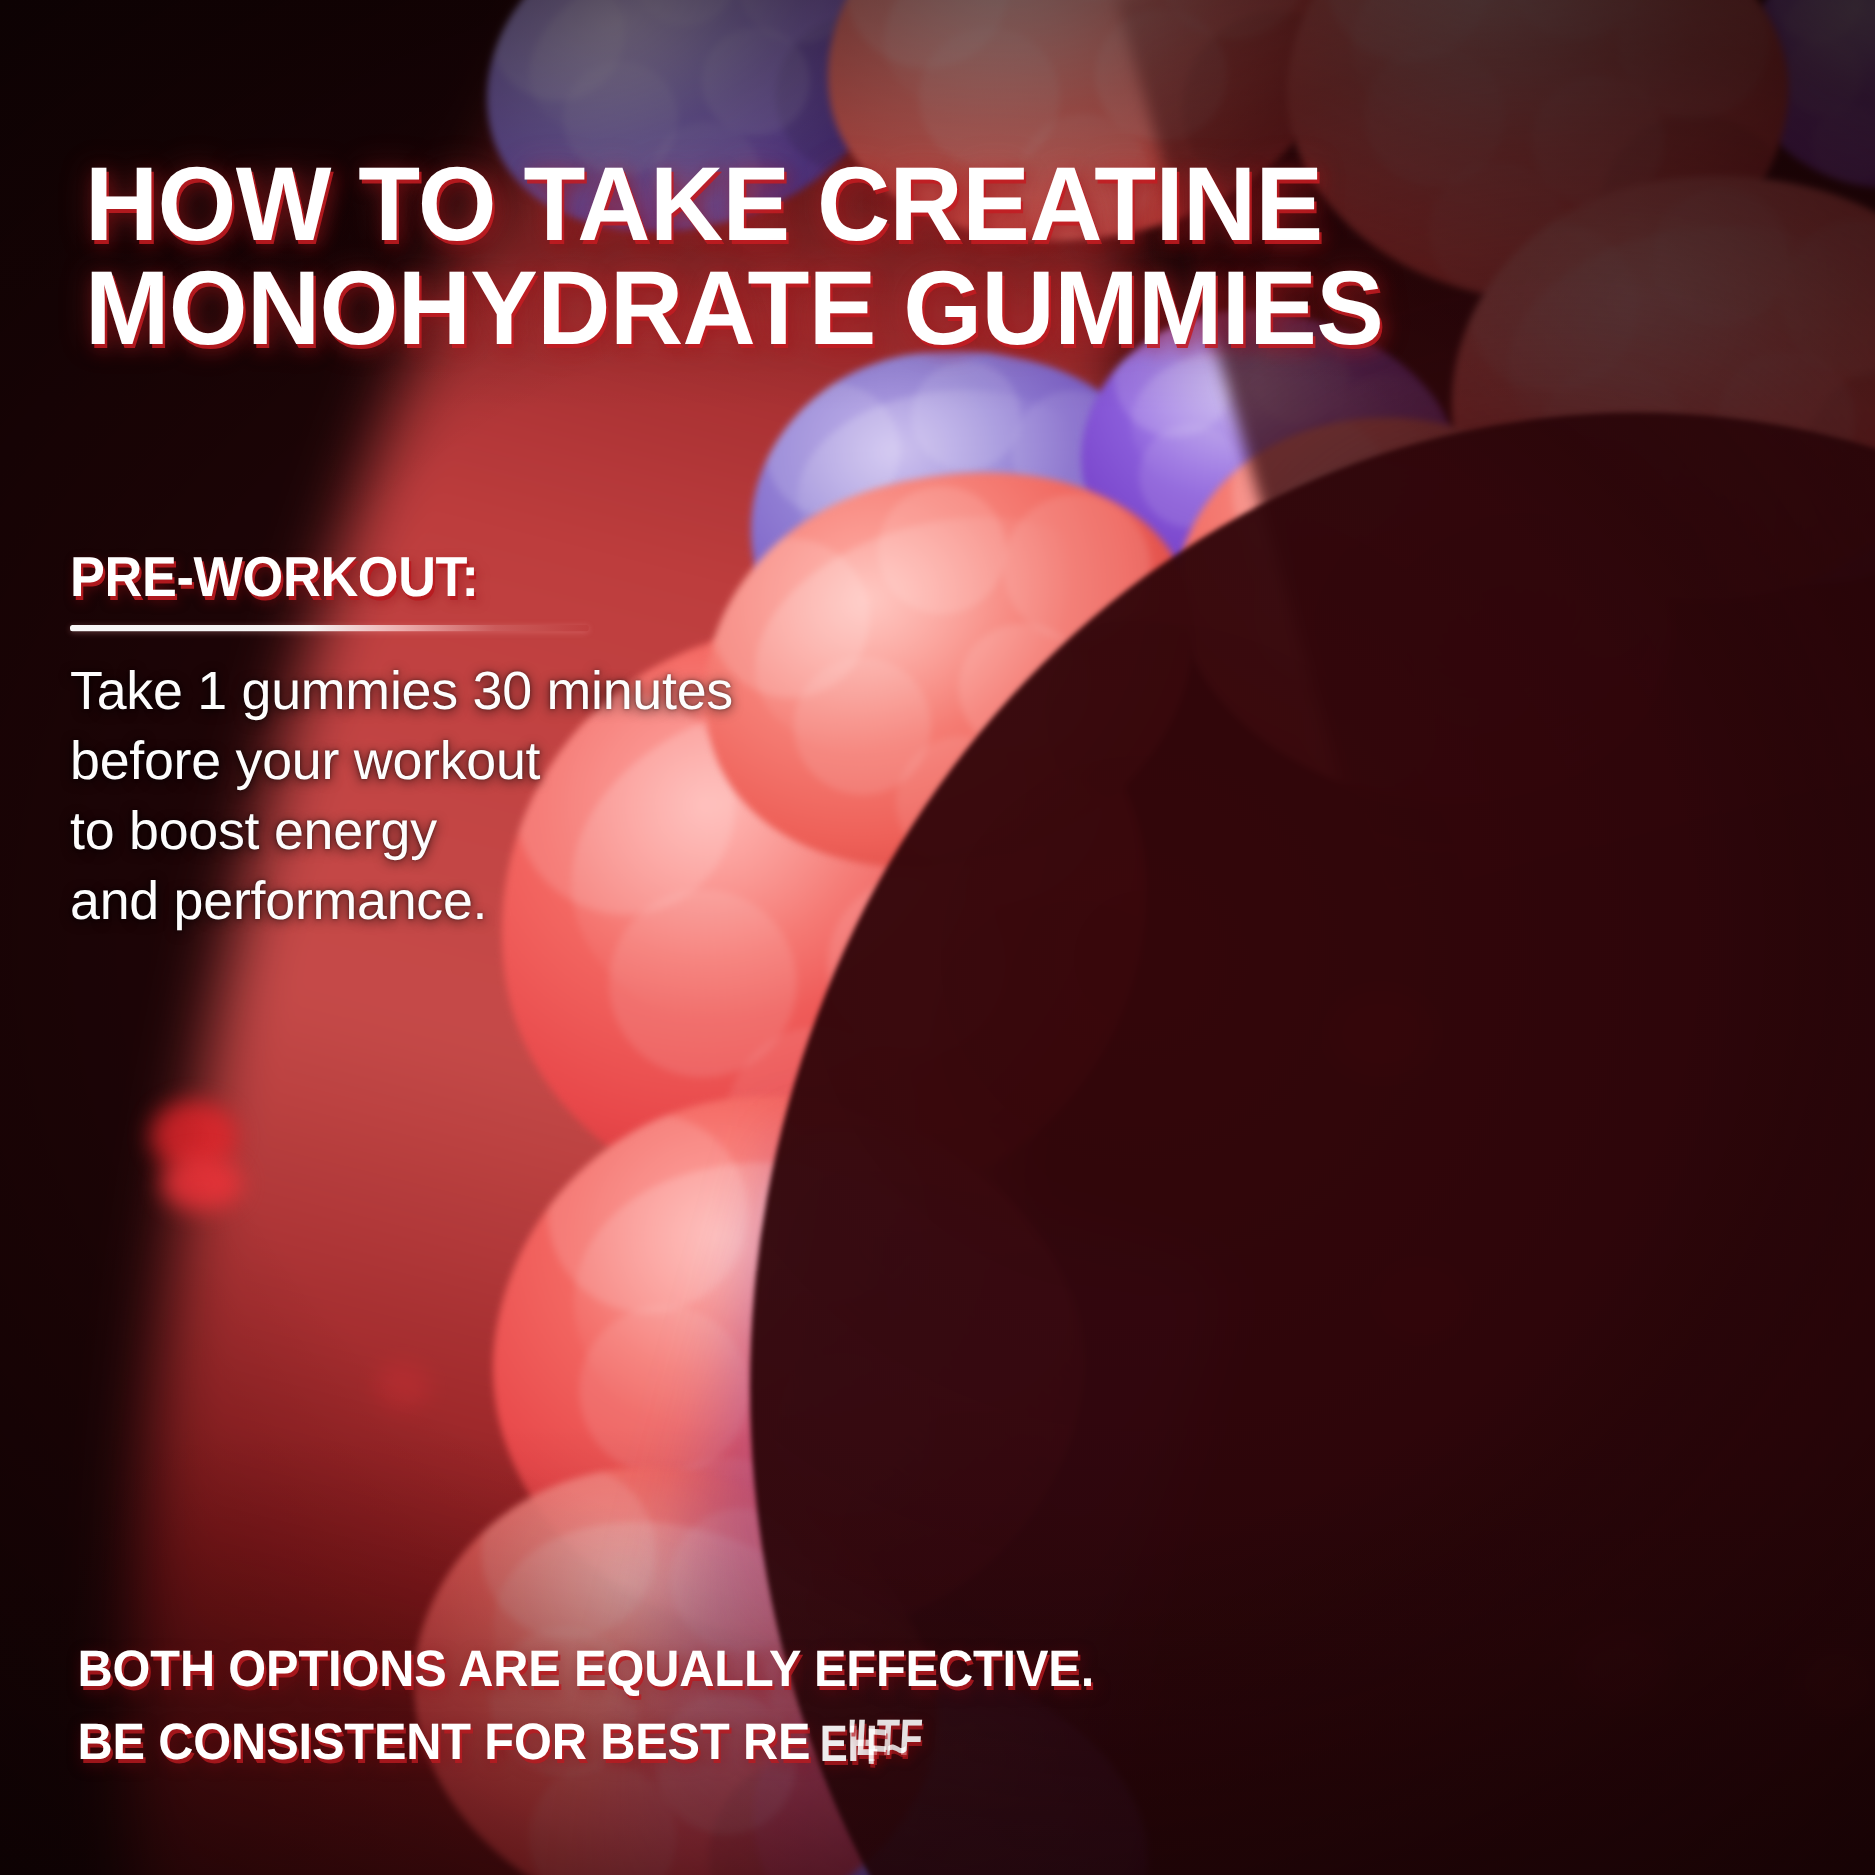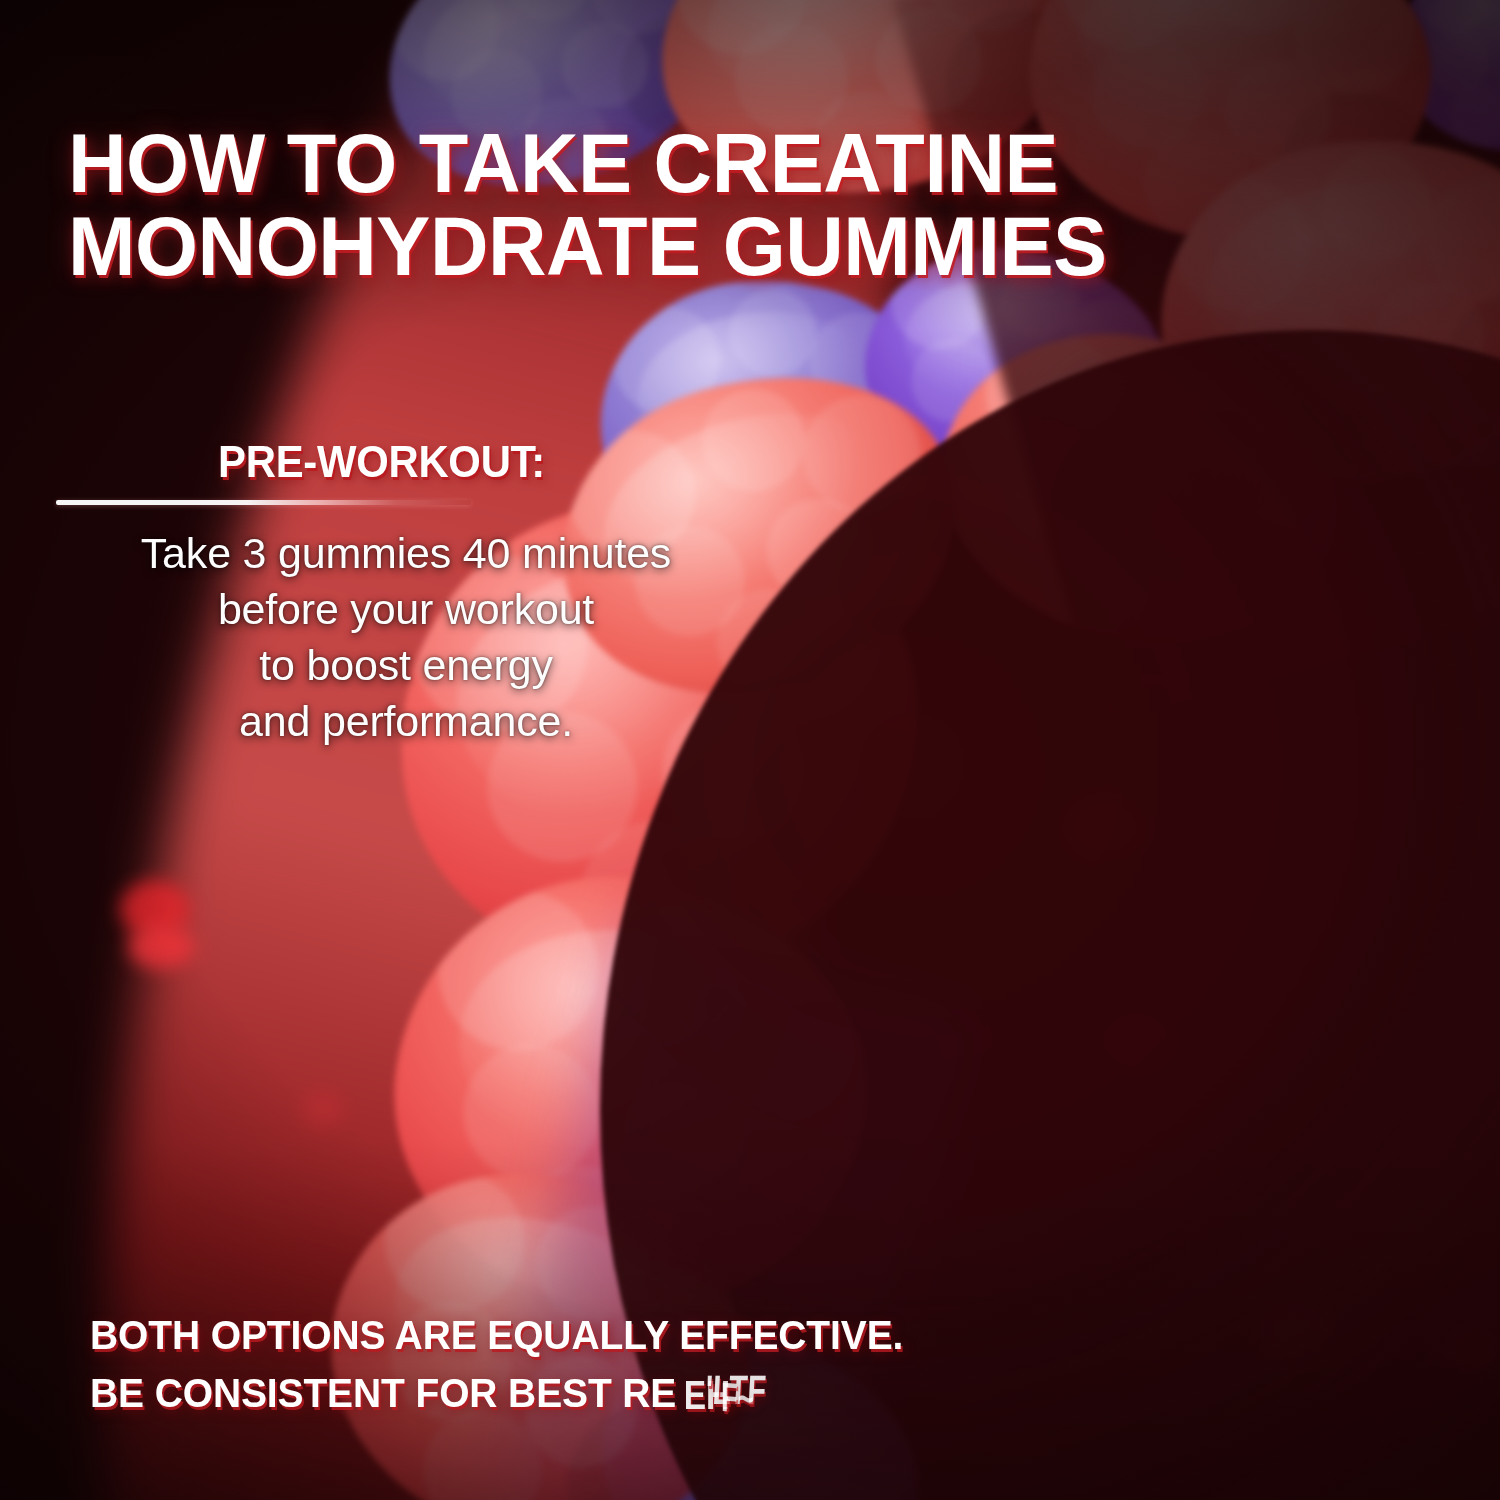--- a/index.html
+++ b/index.html
@@ -110,21 +110,21 @@
     font-weight:700;letter-spacing:-.5px;
     color:#ffffff;
     text-transform:uppercase;
     transform:scaleX(.965);transform-origin:left top;
     text-shadow:
       2px 3px 0 rgba(196,28,34,.85),
       4px 5px 14px rgba(150,14,20,.55),
       0 0 26px rgba(255,80,80,.25);
   }
 
-  .block{position:absolute;text-align:center;}
+  .block{position:absolute;}
   .block-pre {left:56px;top:436px;width:700px;}
   .block-post{left:808px;top:742px;width:680px;}
 
   .sec-head{
     font-size:45px;font-weight:700;letter-spacing:-.3px;
     color:#fff;text-transform:uppercase;
     transform:scaleX(.93);transform-origin:left center;
     text-shadow:
       2px 3px 0 rgba(186,26,32,.92),
       3px 4px 10px rgba(140,12,18,.55);
@@ -143,21 +143,21 @@
   .body-text{
     margin-top:21px;
     font-size:43px;line-height:1.30;
     font-weight:400;color:#fdfdfd;
     letter-spacing:-.2px;
     text-shadow:0 2px 9px rgba(0,0,0,.72), 0 0 3px rgba(0,0,0,.45);
     white-space:pre-line;
   }
 
   .footer{
-    position:absolute;left:62px;bottom:78px;width:1320px;margin-left:28px;
+    position:absolute;left:62px;bottom:78px;width:1320px;
   }
   .footer-line{
     font-size:41px;font-weight:700;letter-spacing:-.1px;
     color:#fff;text-transform:uppercase;line-height:1.42;
     transform:scaleX(.95);transform-origin:left center;
     text-shadow:
       2px 3px 0 rgba(186,26,32,.80),
       3px 4px 12px rgba(130,10,16,.55);
     white-space:nowrap;
   }
@@ -250,21 +250,21 @@
     <div class="bg-vignette"></div>
   </div>
 
   <div class="content">
 
     <h1 class="title">HOW TO TAKE CREATINE MONOHYDRATE GUMMIES</h1>
 
     <div class="block block-pre">
       <div class="sec-head">PRE-WORKOUT:</div>
       <div class="rule"></div>
-      <div class="body-text">Take 3 gummies 40 minutes
+      <div class="body-text">Take 1 gummies 30 minutes
 before your workout
 to boost energy
 and performance.</div>
     </div>
 
 
     <div class="footer">
       <div class="footer-line">BOTH OPTIONS ARE EQUALLY EFFECTIVE.</div>
       <div class="footer-line"><span>BE CONSISTENT FOR BEST RE</span><span class="glitch"><span class="g-a">EH</span><span class="g-b">'LTF</span><span class="g-c">F~</span><span style="visibility:hidden">EH'LTFF~</span></span></div>
     </div>

